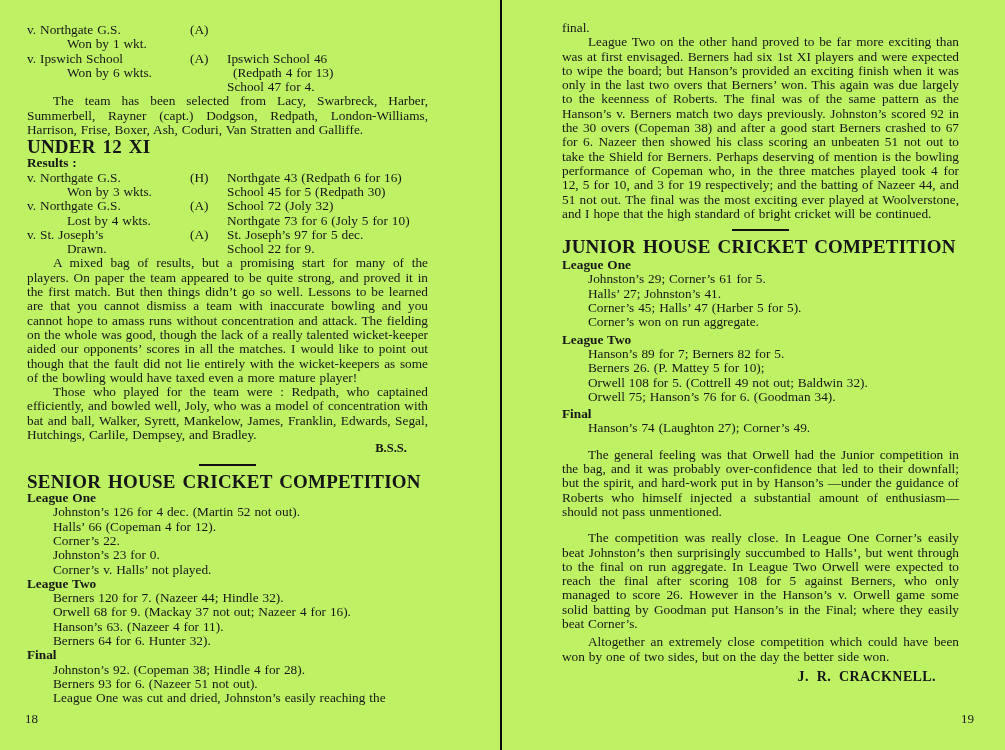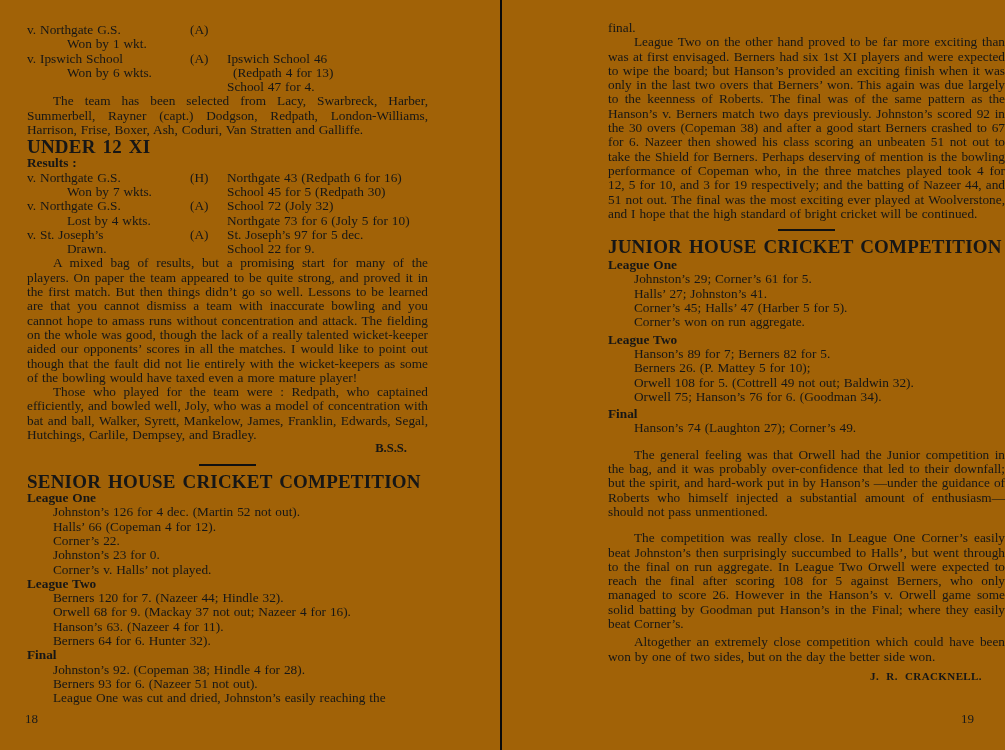--- a/index.html
+++ b/index.html
@@ -3,38 +3,38 @@
 <meta charset="utf-8">
 <style>
   html,body{margin:0;padding:0;}
   body{
     width:1005px;height:750px;
     background:#ffffff;
     font-family:"Liberation Serif","DejaVu Serif",serif;
     color:#161616;
     -webkit-font-smoothing:antialiased;
   }
-  .spread{position:relative;width:1005px;height:750px;background:#a16207;overflow:hidden;}
+  .spread{position:relative;width:1005px;height:750px;background:#bef264;overflow:hidden;}
   .gutter{position:absolute;left:500px;top:0;width:2px;height:750px;background:#0a0a0a;}
   .page{position:absolute;font-size:13.3px;line-height:14.3px;word-spacing:0.6px;}
   .page-left{left:27px;top:23px;width:401px;}
-  .page-right{left:608px;top:21px;width:397px;}
+  .page-right{left:562px;top:21px;width:397px;}
   .pagenum{position:absolute;font-size:13px;color:#1a1a1a;}
   .pagenum-left{left:25px;top:711px;}
   .pagenum-right{left:961px;top:711px;}
 
   p{margin:0;text-align:justify;text-indent:26px;}
   p.noindent{text-indent:0;}
   .match{display:grid;grid-template-columns:163px 37px 1fr;}
   .m-opp{white-space:nowrap;}
   .m-out{padding-left:40px;white-space:nowrap;}
   .m-scores div{white-space:nowrap;}
   .m-scores .pad6{padding-left:6px;}
   .sig{font-weight:bold;text-align:right;padding-right:21px;font-size:12.6px;line-height:13.8px;}
-  .sig-cracknell{font-weight:bold;letter-spacing:0.4px;word-spacing:4px;padding-right:23px;font-size:11px;margin-top:6px;}
+  .sig-cracknell{font-weight:bold;letter-spacing:0.4px;word-spacing:4px;padding-right:23px;font-size:14px;margin-top:6px;}
   h2{font-size:19px;line-height:16px;margin:2px 0 1px;font-weight:bold;letter-spacing:0.2px;word-spacing:2px;}
   .sub-label{font-weight:bold;}
   .sub-label.gap{margin-top:3px;}
   .res-line{padding-left:26px;}
   .rule{height:0;border-top:2px solid #111;width:57px;margin:8px auto 8px;}
   .mt6{margin-top:12px;}
   .mt4{margin-top:4px;}
 </style>
 </head>
 <body>
@@ -66,21 +66,21 @@
     </div>
 
     <p>The team has been selected from Lacy, Swarbreck, Harber, Summerbell, Rayner (capt.) Dodgson, Redpath, London-Williams, Harrison, Frise, Boxer, Ash, Coduri, Van Stratten and Galliffe.</p>
 
     <h2>UNDER 12 XI</h2>
     <div class="sub-label">Results :</div>
 
     <div class="match">
       <div>
         <div class="m-opp">v. Northgate G.S.</div>
-        <div class="m-out">Won by 7 wkts.</div>
+        <div class="m-out">Won by 3 wkts.</div>
       </div>
       <div class="m-venue">(H)</div>
       <div class="m-scores">
         <div>Northgate 43 (Redpath 6 for 16)</div>
         <div>School 45 for 5 (Redpath 30)</div>
       </div>
     </div>
     <div class="match">
       <div>
         <div class="m-opp">v. Northgate G.S.</div>

